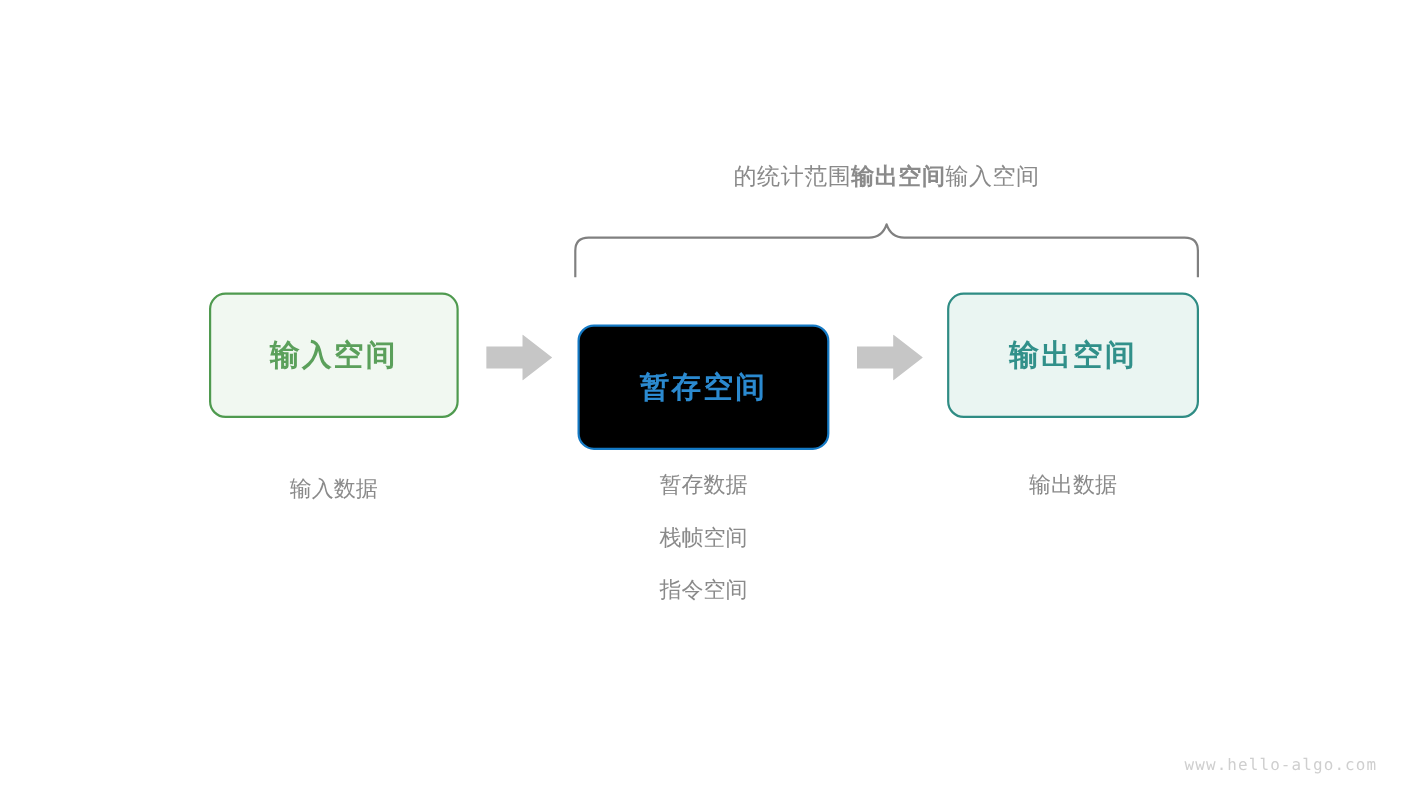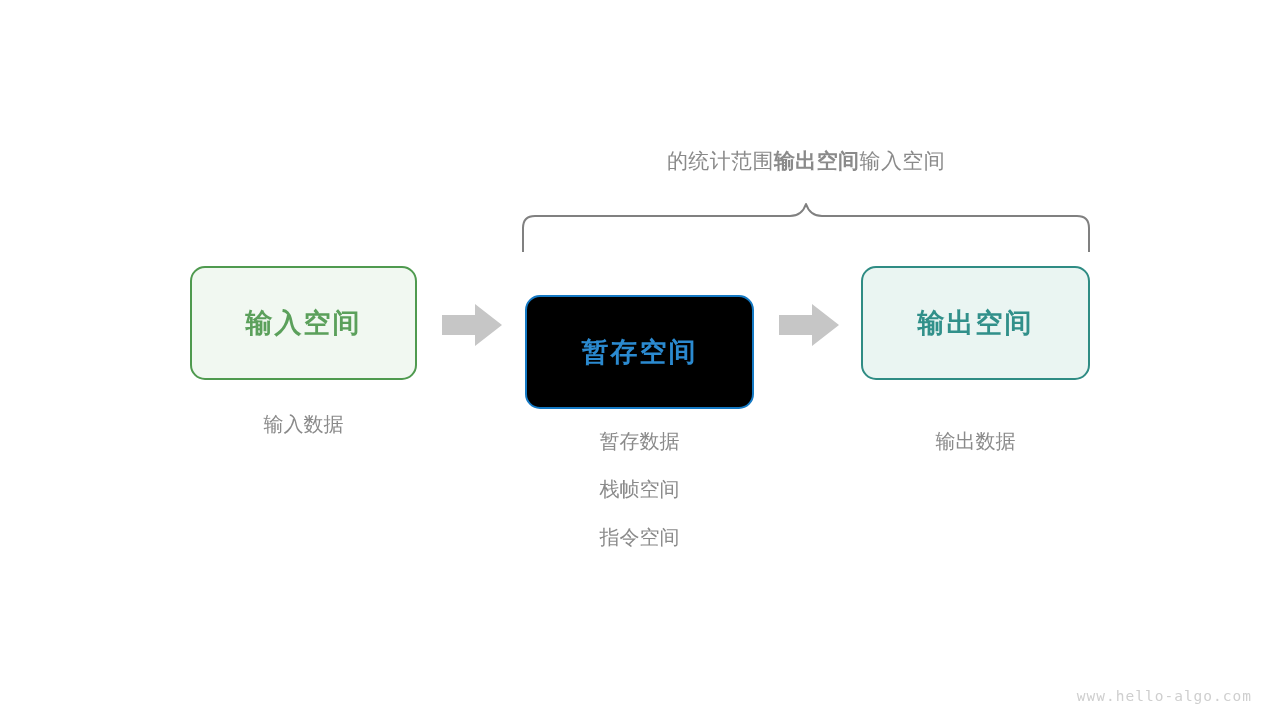--- a/index.html
+++ b/index.html
@@ -107,21 +107,21 @@
   .arrow-2 { left: 779px; }
 
   
   .sublabels {
     position: absolute;
     text-align: center;
     color: #8a8a8a;
     font-size: 20px;
     line-height: 48px;
   }
-  .sub-input  { left: 190px; top: 400px; width: 227px; }
+  .sub-input  { left: 190px; top: 421px; width: 227px; }
   .sub-buffer { left: 525px; top: 417px; width: 229px; }
   .sub-output { left: 861px; top: 417px; width: 229px; }
 
   
   .watermark {
     position: absolute;
     right: 28px;
     bottom: 16px;
     font-family: "DejaVu Sans Mono", "Liberation Mono", monospace;
     font-size: 14.5px;

